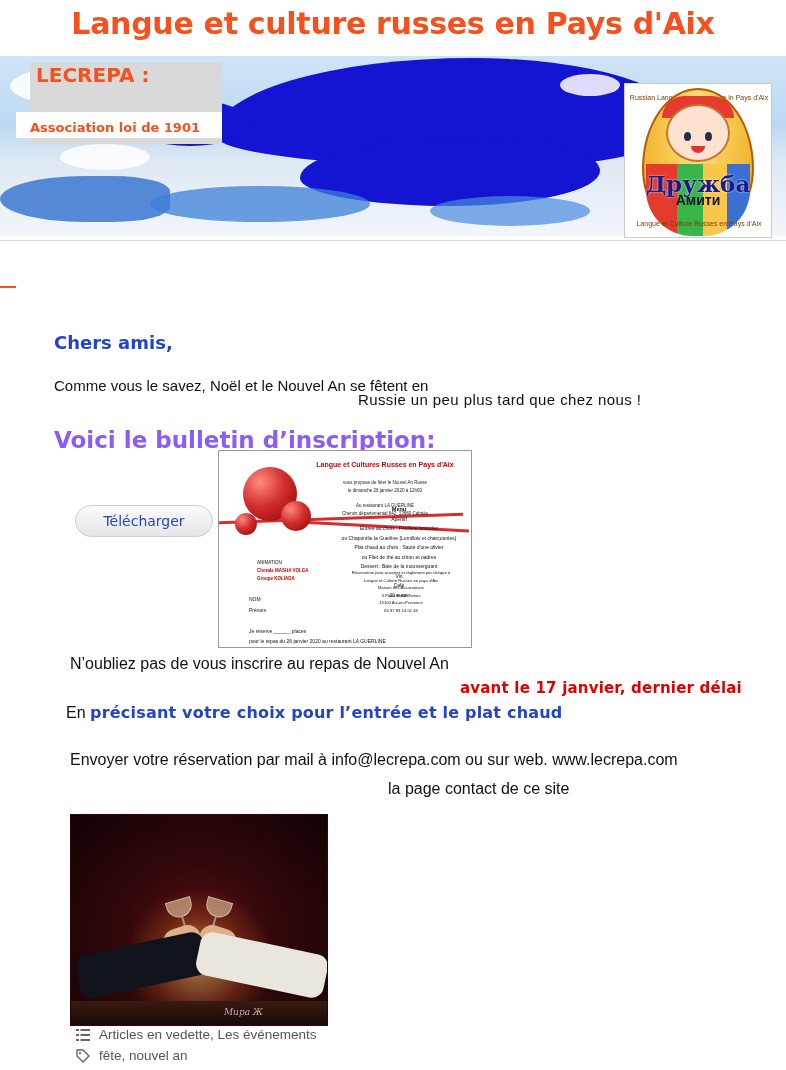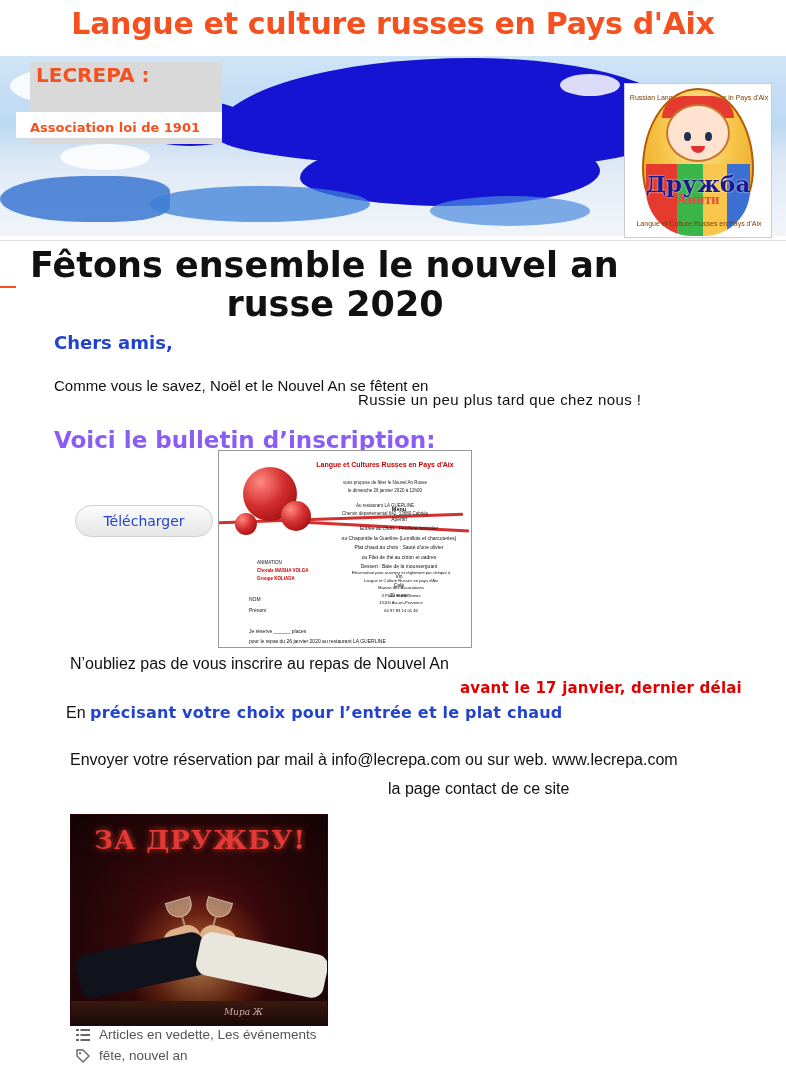--- a/index.html
+++ b/index.html
@@ -87,22 +87,22 @@
     border-radius: 0 0 46px 46px;
   }
   .matr-word {
     position: absolute; left: 50%; transform: translateX(-50%); top: 86px;
     font-size: 23px; font-weight: bold; color: #1a1a8c;
     font-family: "DejaVu Serif", serif; white-space: nowrap;
     text-shadow: 0 0 2px #fff;
   }
   .matr-word2 {
     position: absolute; left: 50%; transform: translateX(-50%); top: 108px;
-    font-size: 14px; font-weight: bold; color: #ef4444;
-    font-family: Liberation Serif, serif; white-space: nowrap; text-align: center;
+    font-size: 14px; font-weight: bold; color: #0f172a;
+    font-family: Liberation Sans, sans-serif; white-space: nowrap; text-align: center;
   }
   .matr-arc-top, .matr-arc-bottom {
     position: absolute; left: 0; width: 148px; text-align: center;
     font-size: 7px; color: #7b3f00; font-family: "Liberation Sans", sans-serif;
   }
   .matr-arc-top { top: 10px; }
   .matr-arc-bottom { top: 136px; }
 
   .rule {
     position: absolute; left: 0; top: 240px; width: 786px; height: 1px;
@@ -306,24 +306,20 @@
       <div class="matr-body"></div>
     </div>
     <div class="matr-word">Дружба</div>
     <div class="matr-word2">Амити</div>
     <div class="matr-arc-bottom">Langue et Culture Russes en Pays d'Aix</div>
   </div>
 
   <div class="rule"></div>
   <div class="tick"></div>
 
-  <div class="headline">
-    <span class="l1">Fêtons ensemble le nouvel an</span>
-    <span class="l2">russe 2020</span>
-  </div>
 
   <div class="greeting">Chers amis,</div>
   <div class="para1">Comme vous le savez, Noël et le Nouvel An se fêtent en</div>
   <div class="para1b">Russie un peu plus tard que chez nous !</div>
   <div class="bulletin-lead">Voici le bulletin d’inscription:</div>
 
   <div class="dl-btn">Télécharger</div>
 
   <div class="flyer">
     <div class="ribbon"></div>
@@ -373,21 +369,20 @@
 
   <div class="notice1">N’oubliez pas de vous inscrire au repas de Nouvel An</div>
   <div class="notice2">avant le 17 janvier, dernier délai</div>
   <div class="notice3">
     <span>En </span><span class="blue">précisant votre choix pour l’entrée et le plat chaud</span>
   </div>
   <div class="contact1">Envoyer votre réservation par mail à info@lecrepa.com ou sur web. www.lecrepa.com</div>
   <div class="contact2">la page contact de ce site</div>
 
   <div class="photo">
-    <div class="photo-title">ЗА ДРУЖБУ!</div>
     <div class="glow"></div>
     <div class="glass g1">
       <div class="bowl"></div>
       <div class="stem"></div>
       <div class="foot"></div>
     </div>
     <div class="glass g2">
       <div class="bowl"></div>
       <div class="stem"></div>
       <div class="foot"></div>

